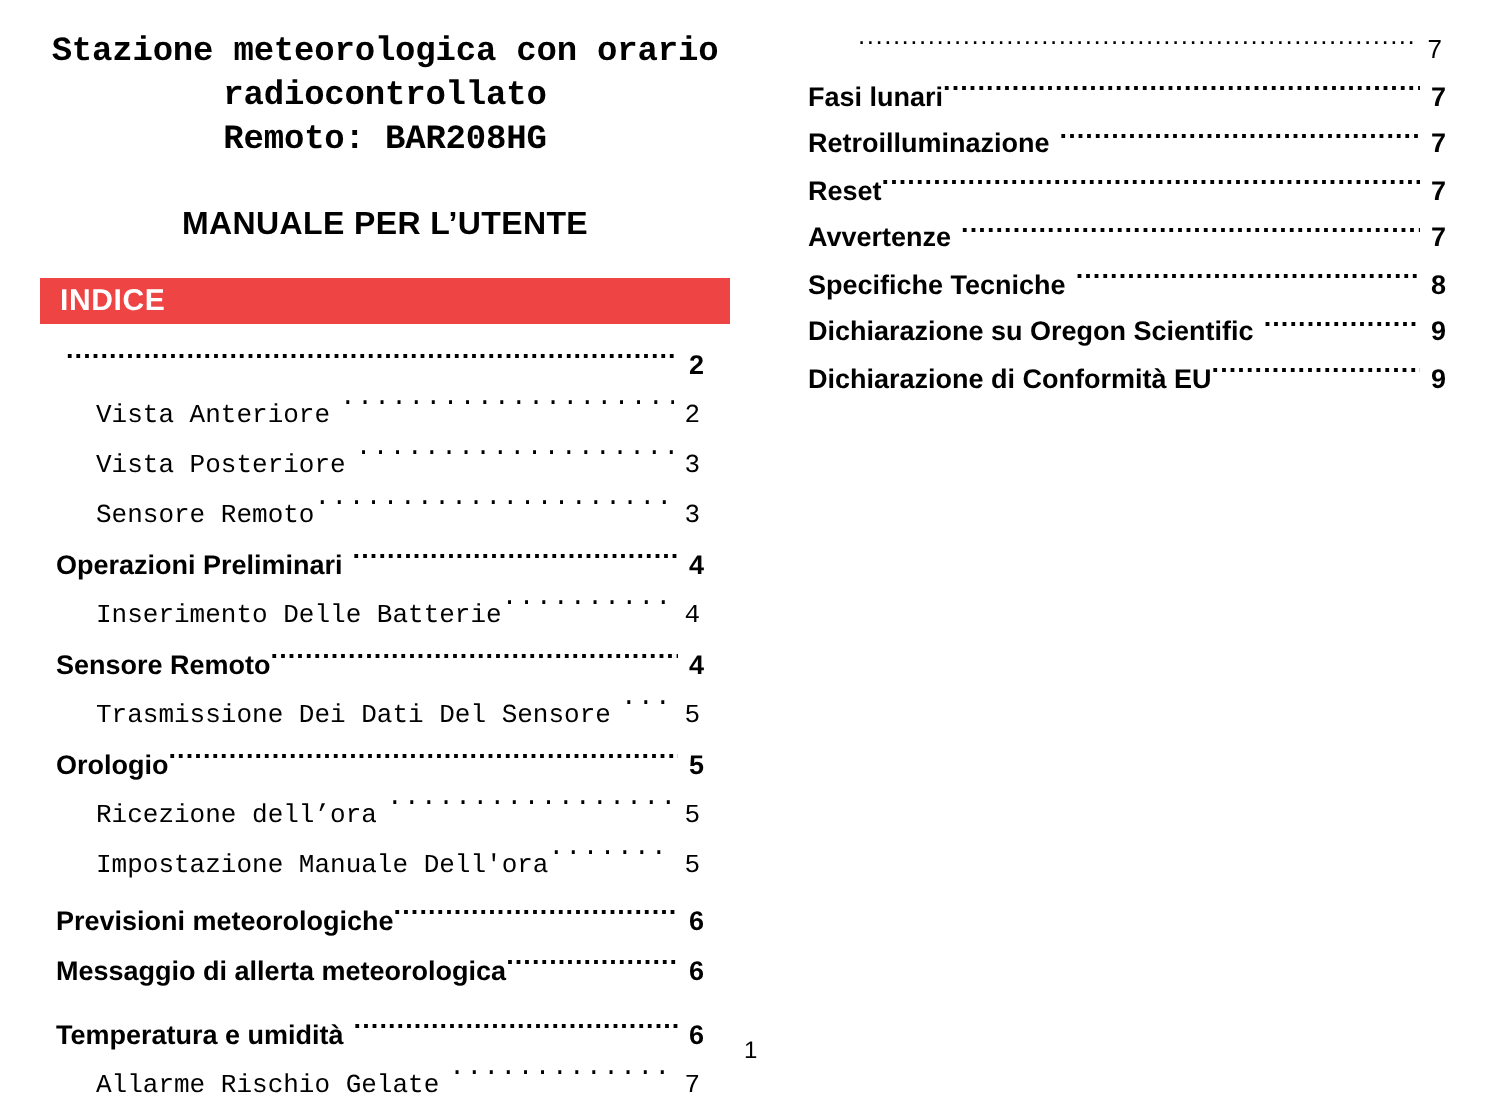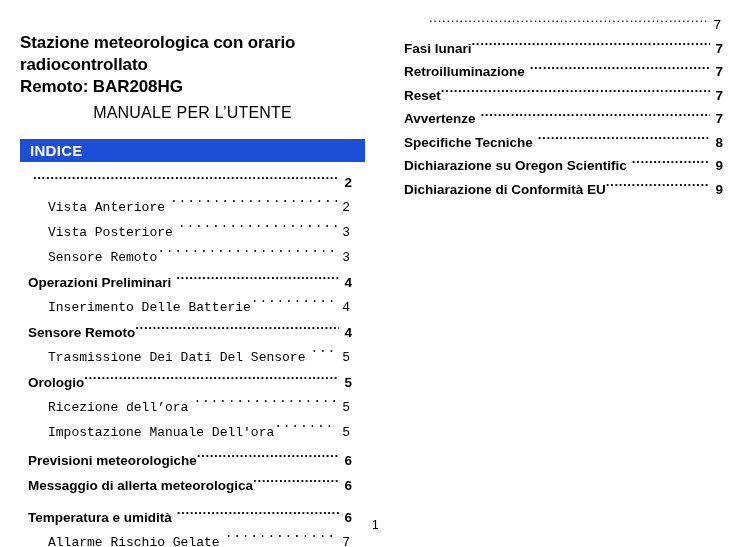--- a/index.html
+++ b/index.html
@@ -27,48 +27,49 @@
     position: absolute;
     left: 0;
     top: 0;
     width: 390px;
     height: 547px;
   }
 
   #title-block {
     position: absolute;
     left: 20px;
-    top: 32px;
+    top: 16px;
     width: 345px;
-    text-align: left;
+    text-align: center;
+    font-family: Liberation Mono, monospace;
   }
   .title-line {
     font-size: 17px;
     font-weight: bold;
     line-height: 22px;
     letter-spacing: -0.1px;
   }
   #manual-line {
     position: absolute;
     left: 20px;
     top: 104px;
     width: 345px;
     text-align: center;
     font-size: 16px;
-    font-weight: normal;
+    font-weight: bold;
     letter-spacing: 0.2px;
   }
 
   #indice-bar {
     position: absolute;
     left: 20px;
     top: 139px;
     width: 345px;
     height: 23px;
-    background: #1d4ed8;
+    background: #ef4444;
     text-align: center;
   }
   #indice-label {
     position: absolute;
     left: 10px;
     top: 3px;
     color: #ffffff;
     font-size: 15px;
     font-weight: bold;
     letter-spacing: 0.3px;

